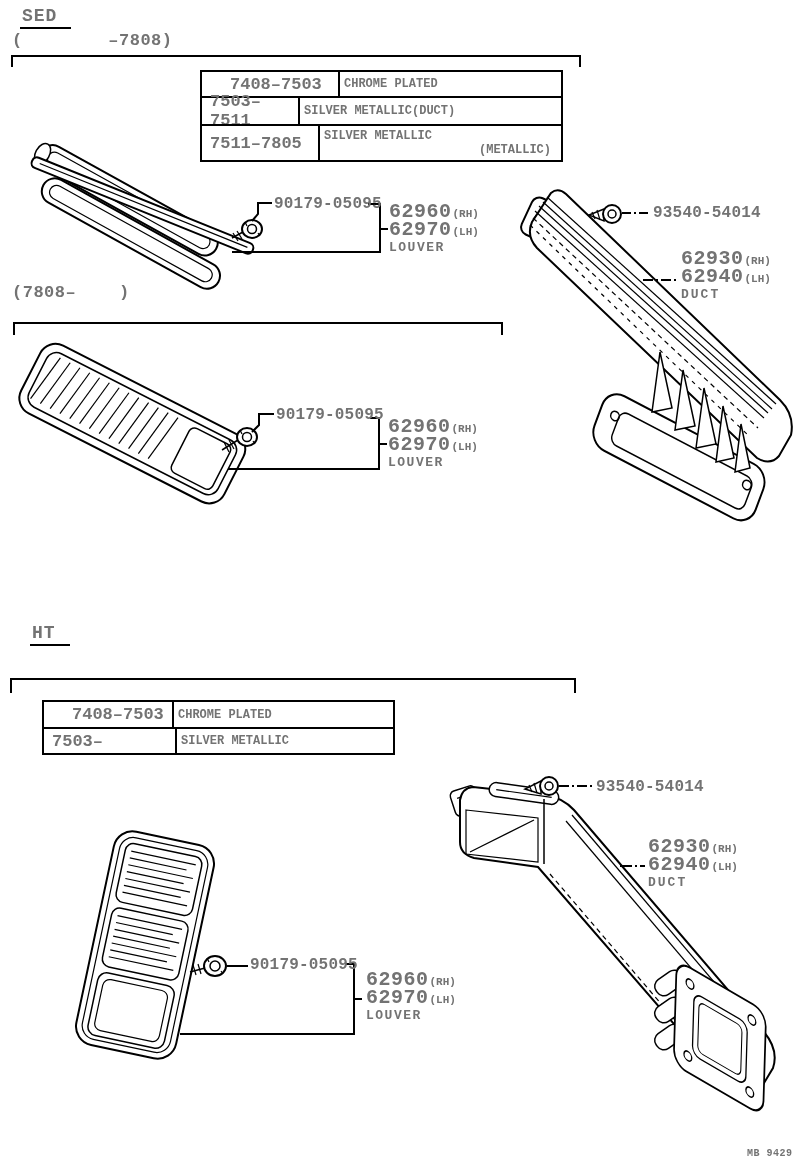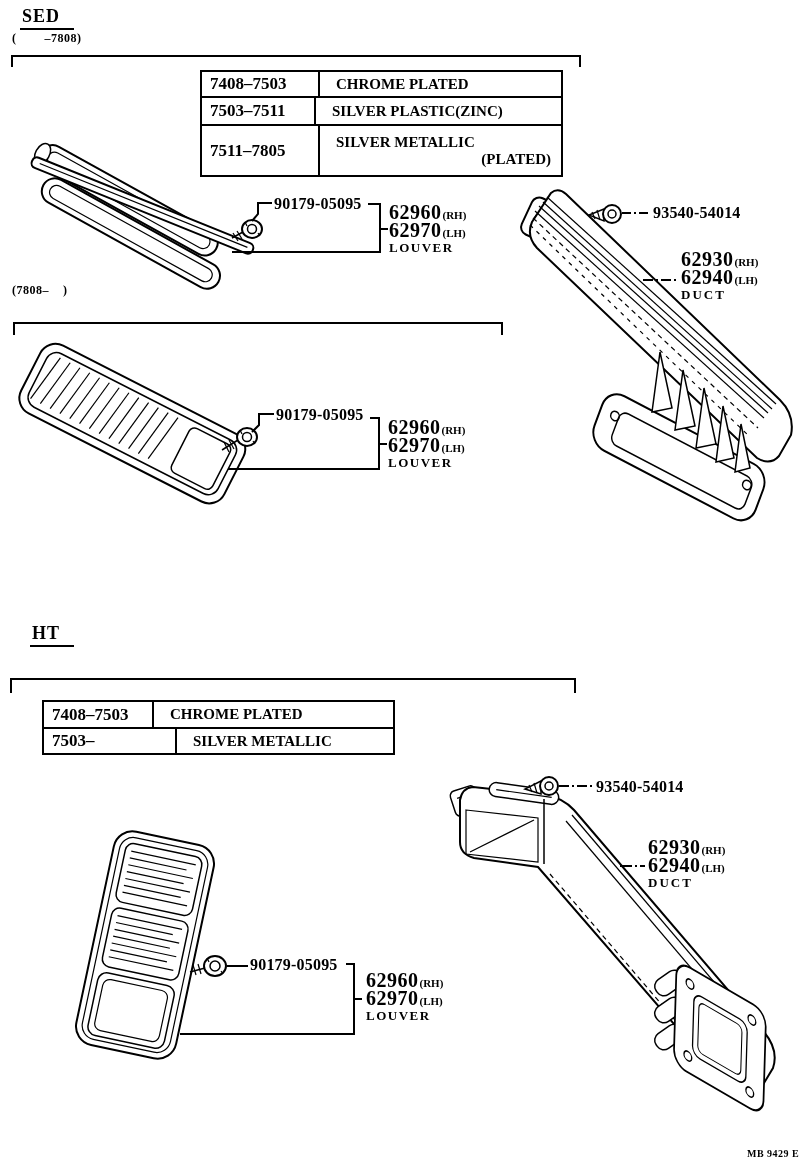--- a/index.html
+++ b/index.html
@@ -1,33 +1,33 @@
 <!DOCTYPE html>
 <html><head>
 <meta charset="utf-8">
 <style>
   html,body{margin:0;padding:0;background:#e8e8e8;}
   #page{position:relative;width:800px;height:1158px;background:#ffffff;
-        font-family:Liberation Serif, serif;color:#000000;overflow:hidden;}
+        font-family:Liberation Mono, monospace;color:#737373;overflow:hidden;}
   .abs{position:absolute;}
   .sect-title{font-size:18px;font-weight:bold;letter-spacing:1px;
               border-bottom:2px solid #000;padding:0 14px 1px 2px;}
-  .range{font-size:12px;font-weight:bold;white-space:pre;letter-spacing:0.5px;}
+  .range{font-size:17px;font-weight:bold;white-space:pre;letter-spacing:0.5px;}
   .pn-label{font-size:16px;font-weight:bold;letter-spacing:0.2px;}
   .pn-line{display:flex;align-items:baseline;line-height:18px;height:18px;}
   .pn-num{font-size:20px;font-weight:bold;letter-spacing:0.5px;}
   .pn-side{font-size:11px;font-weight:bold;margin-left:1px;text-align:right;}
   .part-word{font-size:13px;font-weight:bold;letter-spacing:1.5px;margin-top:1px;}
   .color-table{position:absolute;border:2px solid #000;display:flex;flex-direction:column;box-sizing:border-box;background:#fff;}
   .ct-row{display:flex;border-top:2px solid #000;box-sizing:border-box;}
-  .ct-row.first{border-top:none;}
+  .ct-row.first{border-top:none;margin-left:20px;}
   .ct-c1{border-right:2px solid #000;display:flex;align-items:center;
          padding:1px 4px 1px 8px;font-weight:bold;font-size:17px;box-sizing:border-box;}
   .ct-c2{flex:1;display:flex;flex-direction:column;justify-content:center;
-         padding:1px 6px 1px 16px;font-weight:bold;font-size:15px;box-sizing:border-box;}
+         padding:1px 6px 1px 4px;font-weight:bold;font-size:12px;box-sizing:border-box;}
   .ct-note{text-align:right;padding-right:4px;}
   .footer-code{font-size:10px;font-weight:bold;letter-spacing:0.5px;}
   svg{position:absolute;left:0;top:0;}
   .ln{fill:none;stroke:#000;stroke-width:2;}
   .ln15{fill:none;stroke:#000;stroke-width:1.5;}
   .ln1{fill:none;stroke:#000;stroke-width:1.2;}
   .wfill{fill:#ffffff;stroke:#000;stroke-width:2;}
   .wfill15{fill:#ffffff;stroke:#000;stroke-width:1.5;}
 </style>
 </head>
@@ -251,28 +251,28 @@
 
   <div class="abs sect-title" style="left:20px;top:6px;">SED</div>
   <div class="abs range" style="left:12px;top:31px;">(        –7808)</div>
 
   <div class="color-table" style="left:200px;top:70px;width:363px;">
     <div class="ct-row first" style="height:24px;">
       <div class="ct-c1" style="width:118px;">7408–7503</div>
       <div class="ct-c2">CHROME PLATED</div>
     </div>
     <div class="ct-row" style="height:28px;">
-      <div class="ct-c1" style="width:114px;">7503–7511</div>
-      <div class="ct-c2">SILVER PLASTIC(ZINC)</div>
-    </div>
-    <div class="ct-row" style="height:51px;justify-content:flex-end;">
+      <div class="ct-c1" style="width:98px;">7503–7511</div>
+      <div class="ct-c2">SILVER METALLIC(DUCT)</div>
+    </div>
+    <div class="ct-row" style="height:36px;justify-content:flex-end;">
       <div class="ct-c1" style="width:118px;">7511–7805</div>
       <div class="ct-c2">
         <span>SILVER METALLIC</span>
-        <span class="ct-note">(PLATED)</span>
+        <span class="ct-note">(METALLIC)</span>
       </div>
     </div>
   </div>
 
   <div class="abs pn-label" style="left:274px;top:195px;">90179-05095</div>
   <div class="abs" style="left:389px;top:203px;">
     <div class="pn-line">
       <span class="pn-num">62960</span>
       <span class="pn-side">(RH)</span>
     </div>

